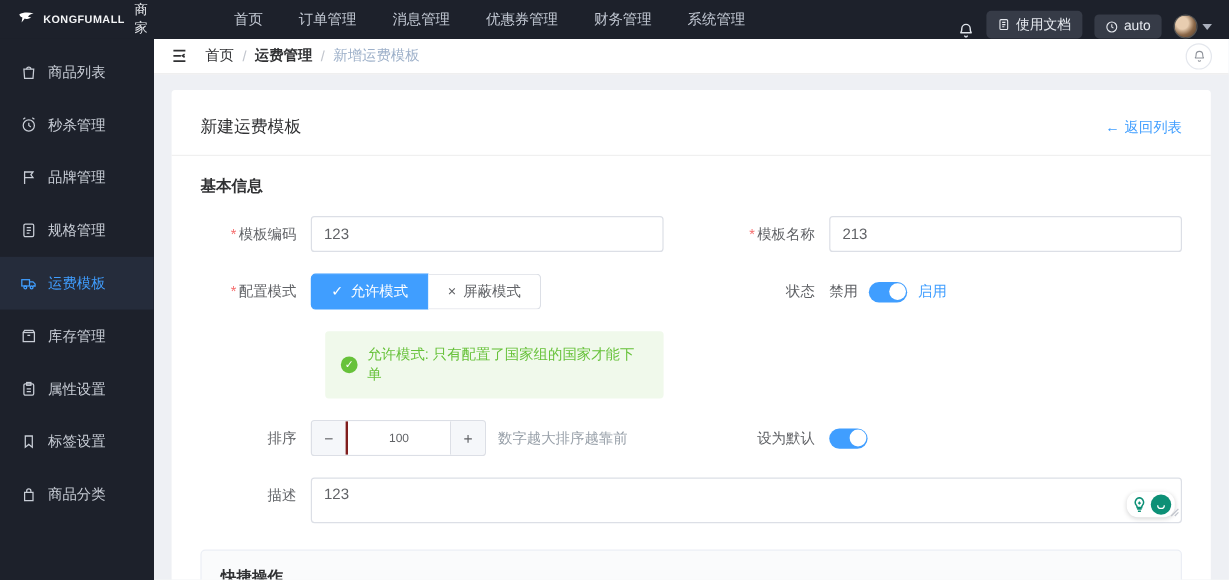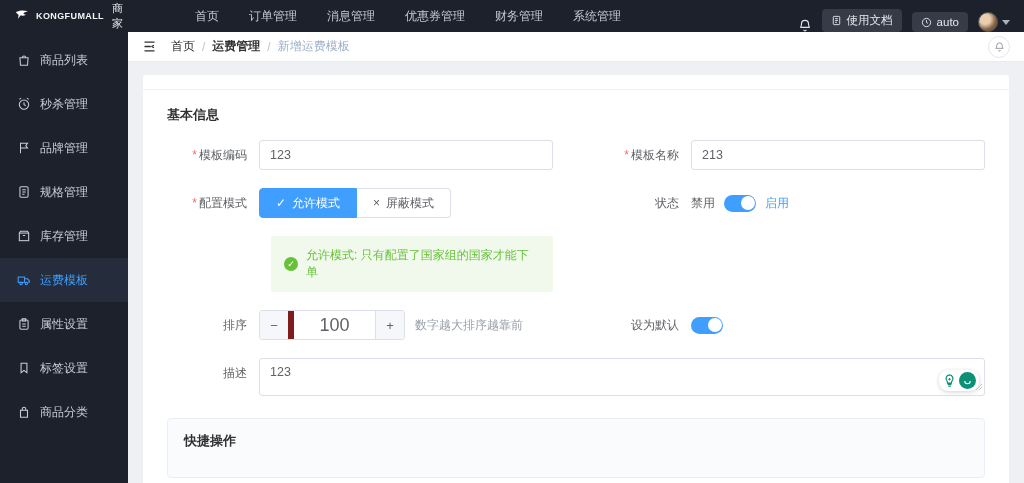--- a/index.html
+++ b/index.html
@@ -77,21 +77,21 @@
   .alert-cell { grid-column:1; margin-left:104px; }
   .alert { background:#f0f9eb; border-radius:3px; padding:11px 13px; display:flex; align-items:center;
     gap:8px; color:#67c23a; }
   .alert-icon { width:14px; height:14px; border-radius:50%; background:#67c23a; color:#fff;
     display:flex; align-items:center; justify-content:center; font-size:9px; flex:0 0 auto; }
 
   .stepper { display:flex; border:1px solid #dcdfe6; border-radius:3px; overflow:hidden; height:30px; }
   .step-btn { width:28px; display:flex; align-items:center; justify-content:center; background:#f5f7fa;
     color:#606266; cursor:pointer; font-size:13px; }
   .step-val { width:88px; display:flex; align-items:center; justify-content:center; color:#606266;
-    border-left:6px solid #7f1d1d; border-right:1px solid #dcdfe6; background:#fff; font-size:18px; }
+    border-left:2px solid #7f1d1d; border-right:1px solid #dcdfe6; background:#fff; font-size:10px; }
   .hint { color:#98a0a9; margin-left:10px; }
 
   .desc-row { grid-column:1 / -1; align-items:flex-start; }
   .desc-wrap { flex:1; position:relative; }
   .tarea { width:100%; height:38px; border:1px solid #dcdfe6; border-radius:3px; padding:6px 10px;
     font-size:12.5px; color:#606266; font-family:inherit; resize:none; outline:none; display:block; }
   .ext-badge { position:absolute; right:6px; bottom:5px; background:#fff; border-radius:9px;
     box-shadow:0 1px 4px rgba(0,0,0,.18); display:flex; align-items:center; gap:2px; padding:2px 3px; }
   .ext-circle { width:17px; height:17px; border-radius:50%; background:#0d9076; display:flex;
     align-items:center; justify-content:center; }
@@ -171,35 +171,35 @@
       </svg>
     <span>品牌管理</span>
   </div>
   <div class="side-item">
     <svg width="14" height="14" viewBox="0 0 24 24" fill="none" stroke="currentColor" stroke-width="1.8">
         <rect x="5" y="3" width="14" height="18" rx="2"></rect>
         <path d="M9 8h6M9 12h6M9 16h4"></path>
       </svg>
     <span>规格管理</span>
   </div>
-  <div class="side-item">
-    <svg width="14" height="14" viewBox="0 0 24 24" fill="none" stroke="currentColor" stroke-width="1.8">
-        <rect x="4" y="7" width="16" height="13"></rect>
-        <path d="M4 7l2-3h12l2 3M10 11h4"></path>
-      </svg>
-    <span>库存管理</span>
-  </div>
   <div class="side-item active">
     <svg width="14" height="14" viewBox="0 0 24 24" fill="none" stroke="currentColor" stroke-width="1.8">
         <rect x="2" y="7" width="11" height="9"></rect>
         <path d="M13 10h5l3 3v3h-3"></path>
         <circle cx="7" cy="18" r="2"></circle>
         <circle cx="16" cy="18" r="2"></circle>
       </svg>
     <span>运费模板</span>
+  </div>
+  <div class="side-item">
+    <svg width="14" height="14" viewBox="0 0 24 24" fill="none" stroke="currentColor" stroke-width="1.8">
+        <rect x="4" y="7" width="16" height="13"></rect>
+        <path d="M4 7l2-3h12l2 3M10 11h4"></path>
+      </svg>
+    <span>库存管理</span>
   </div>
   <div class="side-item">
     <svg width="14" height="14" viewBox="0 0 24 24" fill="none" stroke="currentColor" stroke-width="1.8">
         <rect x="5" y="5" width="14" height="16" rx="2"></rect>
         <rect x="9" y="3" width="6" height="4"></rect>
         <path d="M9 12h6M9 16h6"></path>
       </svg>
     <span>属性设置</span>
   </div>
   <div class="side-item">
@@ -234,20 +234,27 @@
     <span class="crumb-bell">
       <svg width="11" height="11" viewBox="0 0 24 24" fill="none" stroke="currentColor" stroke-width="2">
           <path d="M6 10a6 6 0 0 1 12 0c0 5 2 6 2 6H4s2-1 2-6z"></path>
           <path d="M10 20a2 2 0 0 0 4 0"></path>
         </svg>
     </span>
   </div>
 
   <div class="content">
     <div class="card">
+      <div class="card-head">
+        <span class="card-title">新建运费模板</span>
+        <span class="back-link">
+          <span>←</span>
+          <span>返回列表</span>
+        </span>
+      </div>
       <div class="divider"></div>
 
       <div class="section-title">基本信息</div>
 
       <div class="form-grid">
 
         <div class="frow">
           <span class="flabel"><span class="req">*</span><span>模板编码</span></span>
           <input class="tinput" value="123" style="">
         </div>

